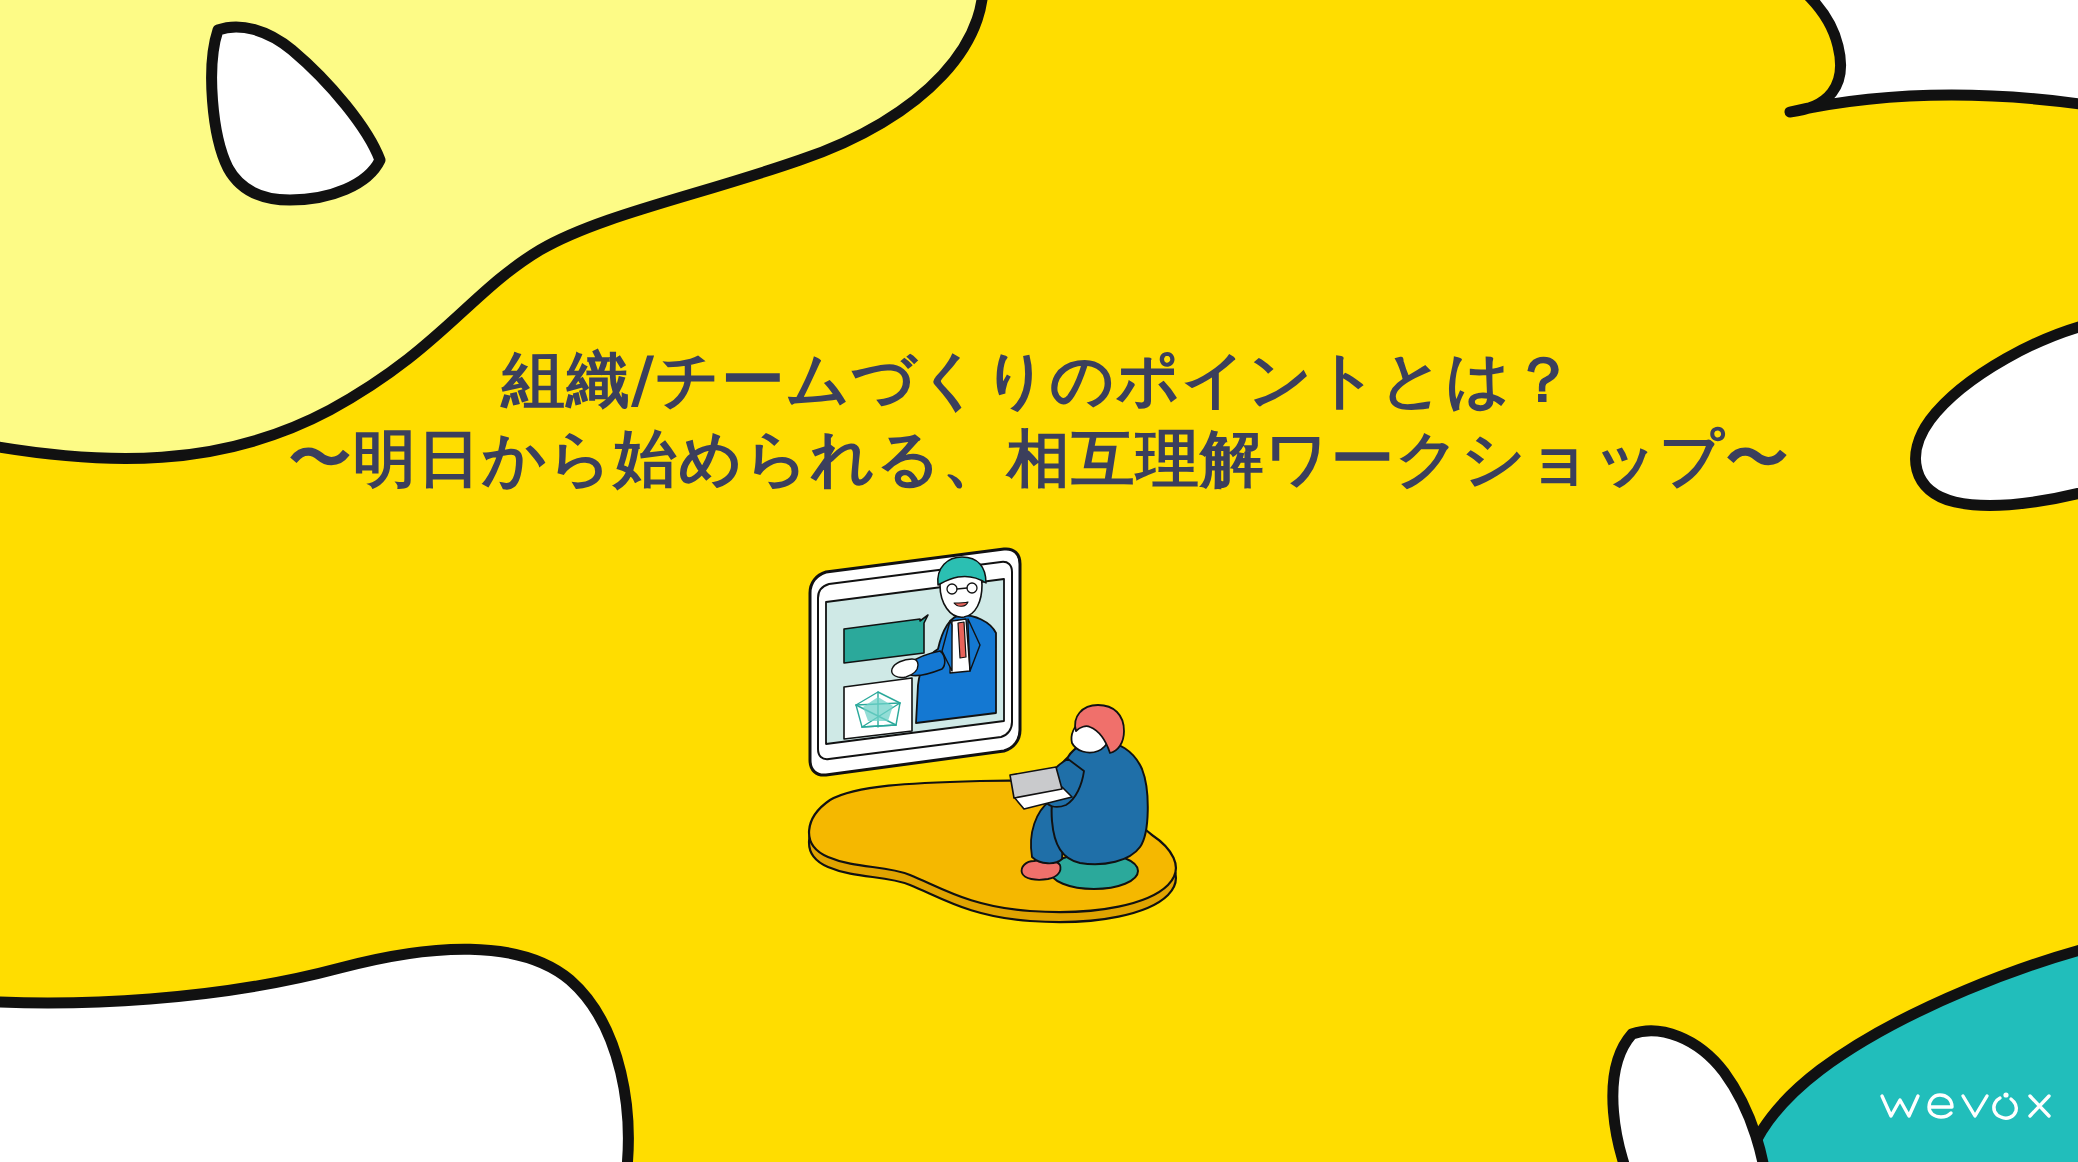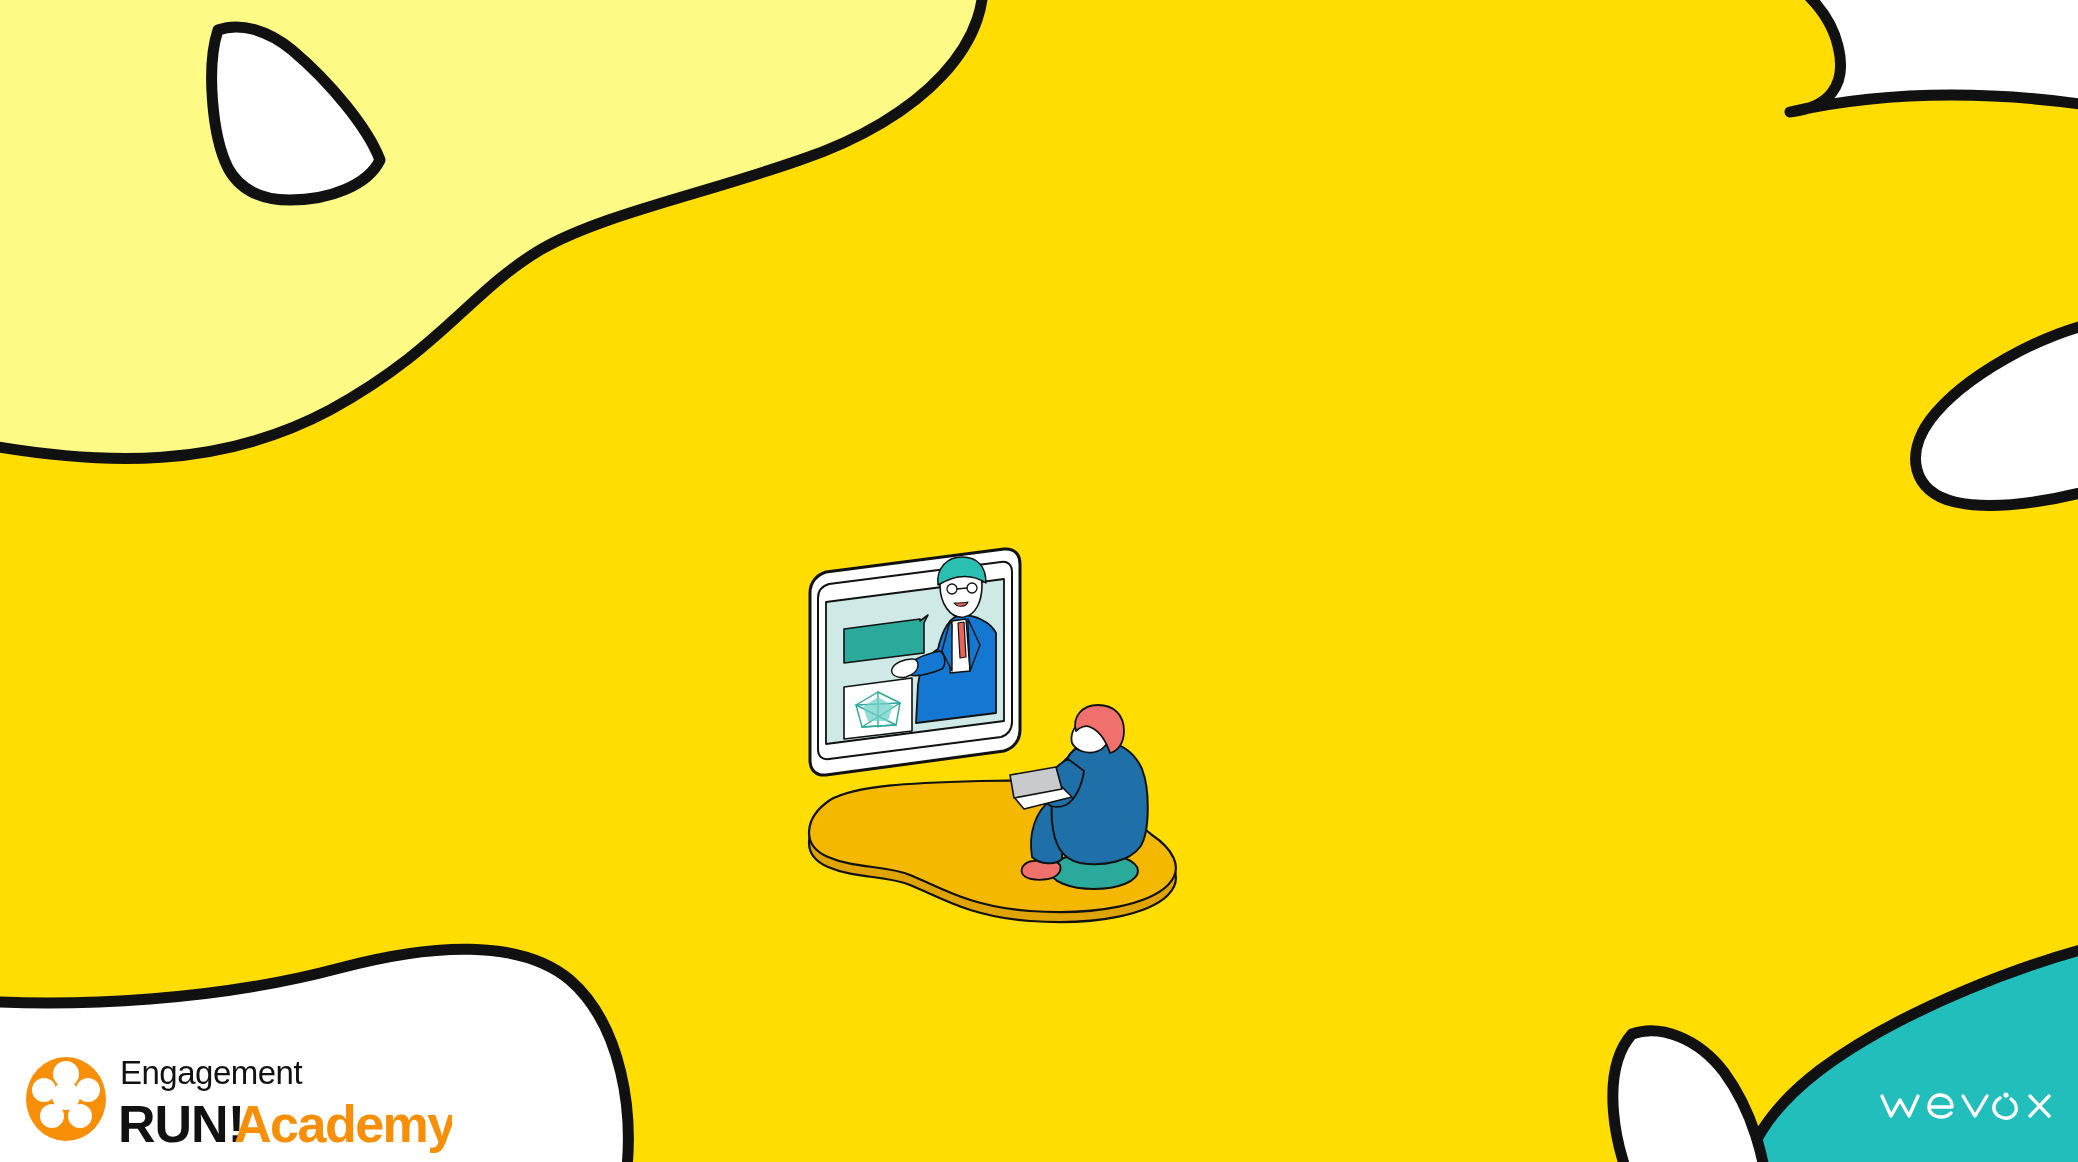--- a/index.html
+++ b/index.html
@@ -115,20 +115,24 @@
              C 1770,1108 1742,1150 1738,1202
              L 2120,1202 Z"></path>
 
     <path fill="#FFFFFF" stroke="#111111" stroke-width="11" stroke-linejoin="round" d="M 1632,1034
              C 1660,1024 1698,1038 1724,1072
              C 1752,1110 1766,1160 1768,1202
              L 1640,1202
              C 1612,1150 1600,1070 1632,1034 Z"></path>
   </svg>
 
+  <div id="title-block">
+    <div class="title-line" id="title-line-1">組織/チームづくりのポイントとは？</div>
+    <div class="title-line" id="title-line-2">〜明日から始められる、相互理解ワークショップ〜</div>
+  </div>
 
   <svg id="illus-svg" viewBox="0 0 500 390">
     <g stroke="#111111" stroke-width="2.2" stroke-linejoin="round" stroke-linecap="round">
 
       <path fill="#E0A400" stroke="#111111" d="M 30,265
                C 5,282 0,310 28,322
                C 56,334 86,330 110,340
                C 140,352 170,372 230,376
                C 300,381 350,368 368,350
                C 386,332 370,312 352,300
@@ -267,41 +271,20 @@
                  C 306,196 300,186 290,182
                  C 286,180 280,182 276,186 Z"></path>
 
         <path fill="#FFFFFF" stroke="#111111" stroke-width="1.6" d="M 214,252 L 262,242 L 272,252 L 224,264 Z"></path>
 
         <path fill="#C9CACC" stroke="#111111" stroke-width="1.6" d="M 210,230 L 256,222 L 262,244 L 214,253 Z"></path>
       </g>
     </g>
   </svg>
 
-  <div id="logo-wrap">
-    <svg id="logo-svg" viewBox="0 0 430 126">
-
-      <ellipse cx="44" cy="63" rx="40" ry="42" fill="#F98E07"></ellipse>
-
-      <g fill="#FFFFFF">
-        <circle cx="44" cy="38" r="13"></circle>
-        <circle cx="22" cy="54" r="12"></circle>
-        <circle cx="30" cy="80" r="12"></circle>
-        <circle cx="58" cy="80" r="12"></circle>
-        <circle cx="66" cy="54" r="12"></circle>
-        <circle cx="44" cy="60" r="14"></circle>
-      </g>
-
-      <text x="98" y="48" fill="#111111" font-family="'Liberation Sans','DejaVu Sans',sans-serif" font-size="33" font-weight="400" letter-spacing="-0.5">Engagement</text>
-
-      <text x="96" y="106" fill="#111111" font-family="'Liberation Sans','DejaVu Sans',sans-serif" font-size="52" font-weight="700" letter-spacing="-1">RUN!</text>
-
-      <text x="212" y="106" fill="#F98E07" font-family="'Liberation Sans','DejaVu Sans',sans-serif" font-size="52" font-weight="700" letter-spacing="-1.5">Academy</text>
-    </svg>
-  </div>
 
   <div id="wevox-wrap">
     <svg id="wevox-svg" viewBox="0 0 175 46">
       <g fill="none" stroke="#FFFFFF" stroke-width="3.4" stroke-linecap="round" stroke-linejoin="round">
 
         <path d="M 4,14 L 13,34 L 22,18 L 31,34 L 40,14"></path>
 
         <path d="M 52,25 L 74,25 C 74,17 68,13 62,13 C 55,13 51,19 51,25 C 51,31 56,35 63,35 C 68,35 71,33 73,31"></path>
 
         <path d="M 85,14 L 97,34 L 109,14"></path>

